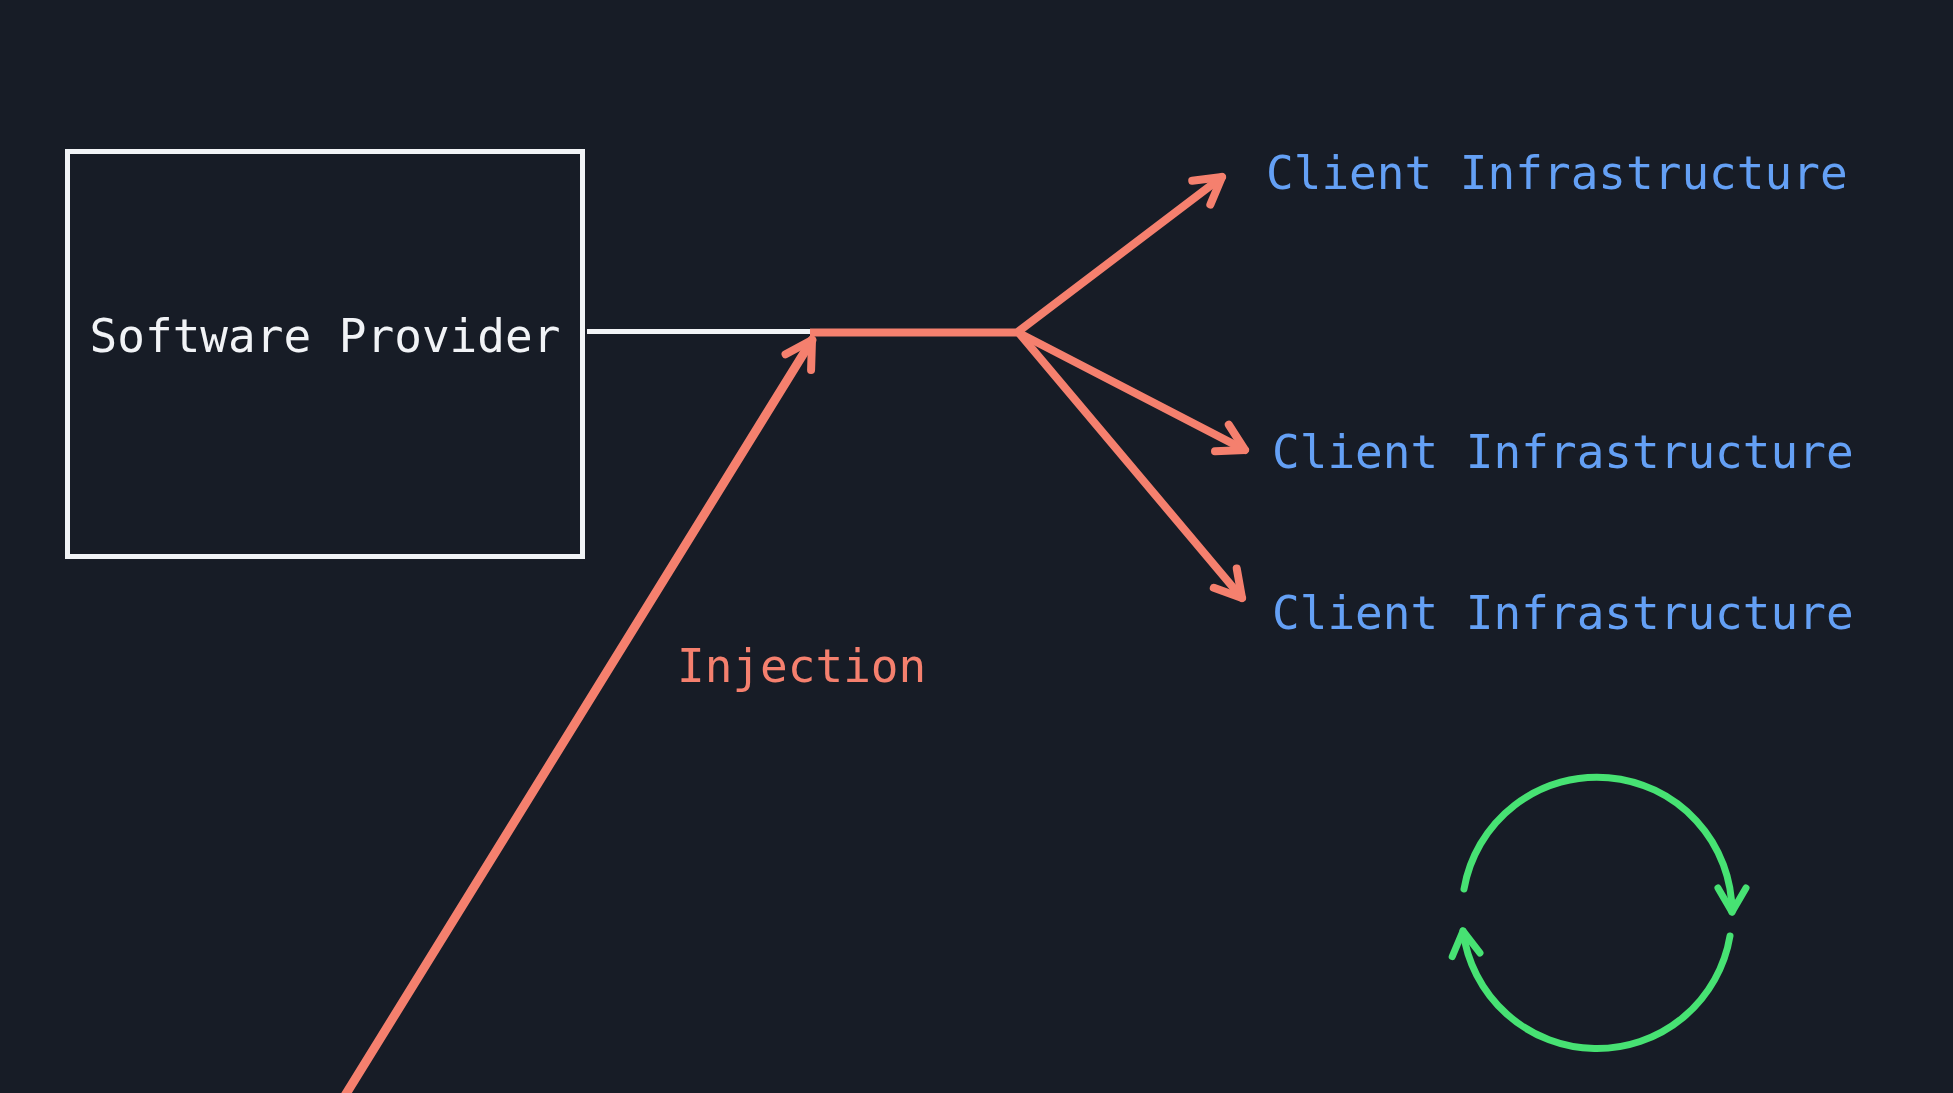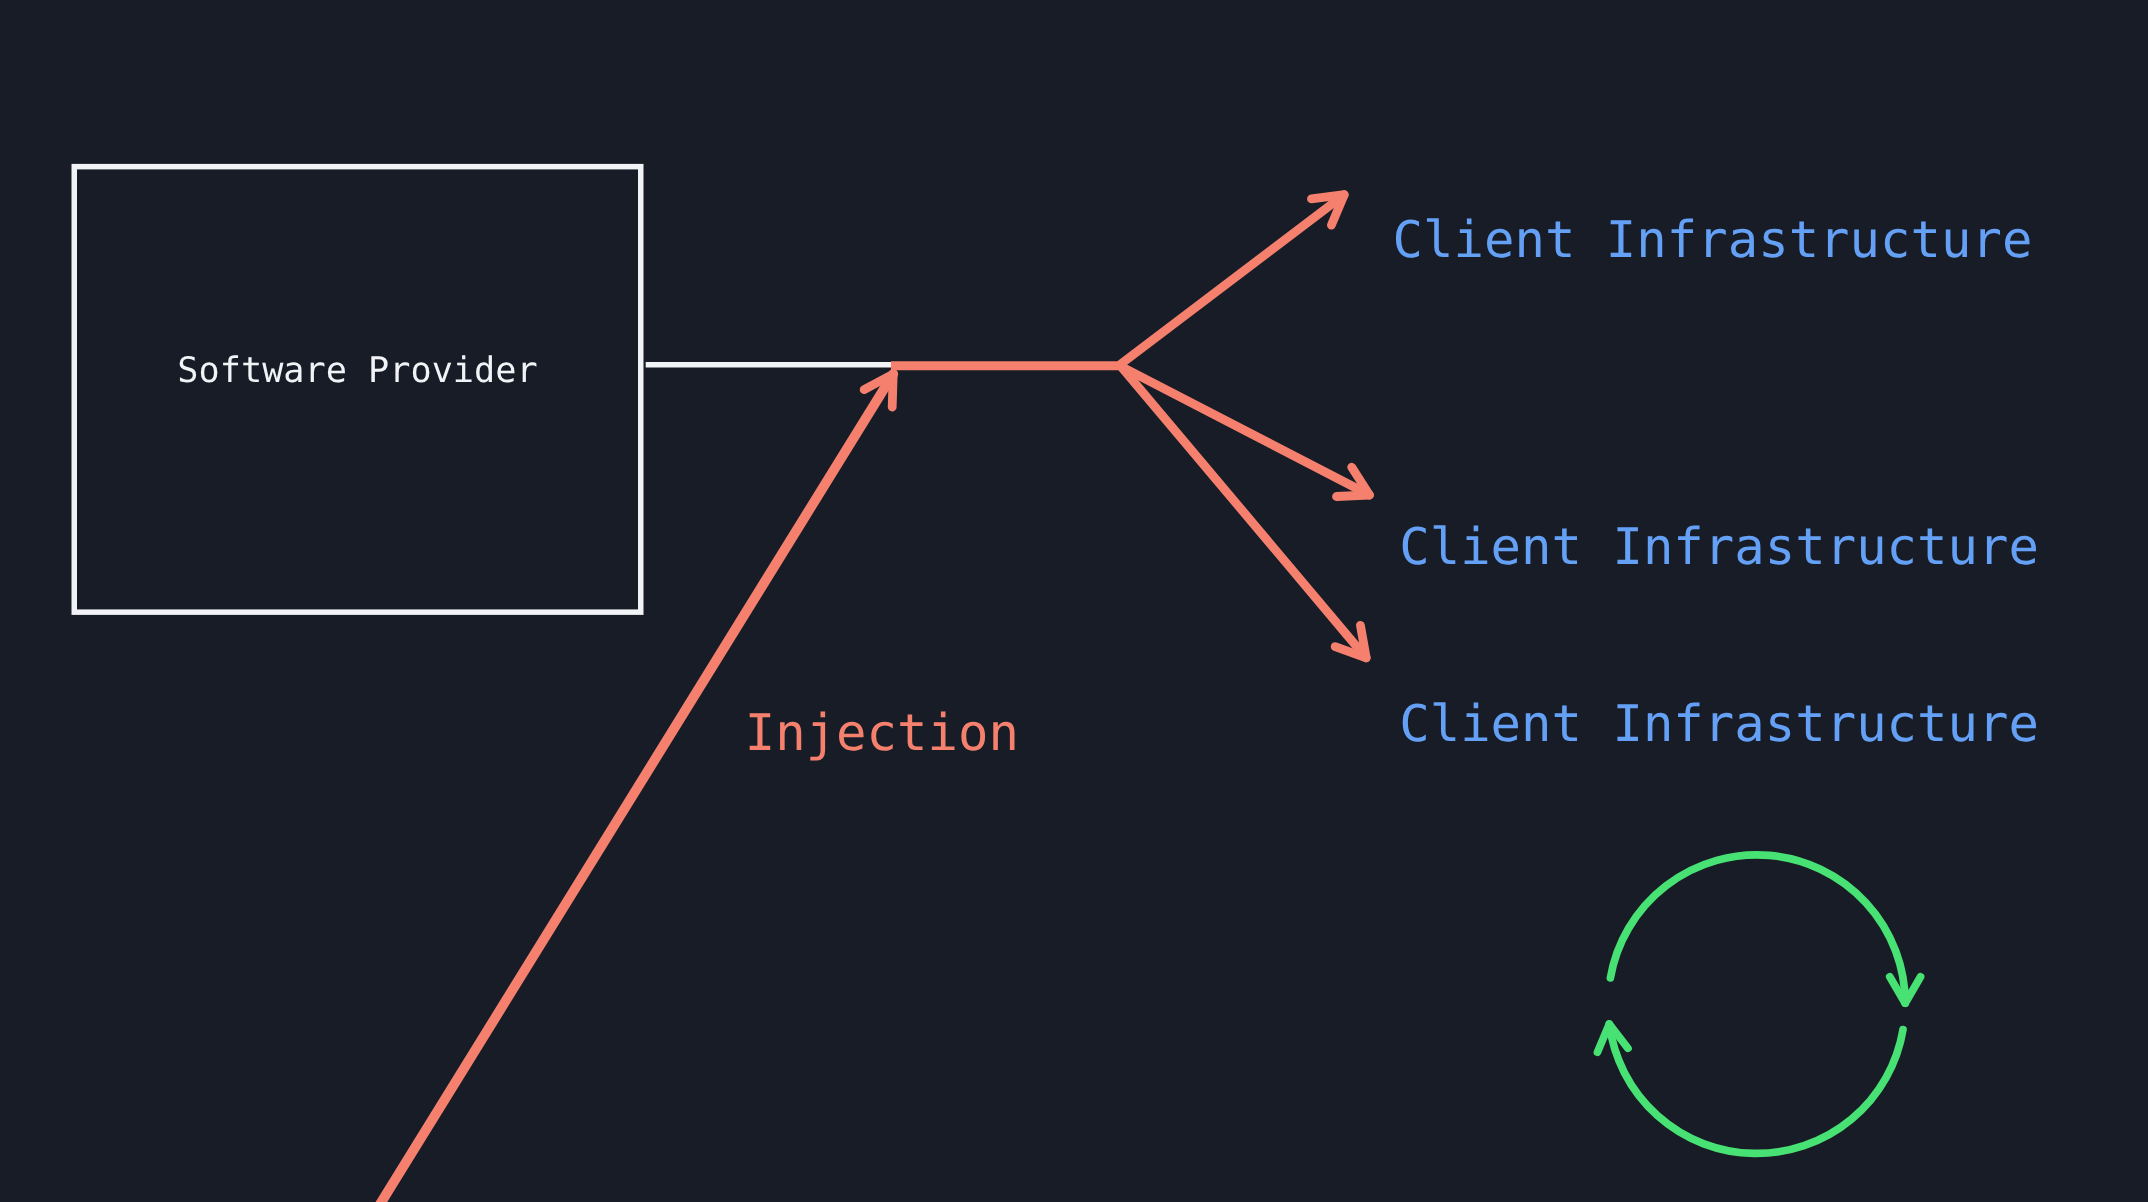--- a/index.html
+++ b/index.html
@@ -31,31 +31,31 @@
     width: 520px; height: 410px;
     box-sizing: border-box;
     border: 5px solid var(--stroke, #f1f3f6);
     display: flex;
     align-items: center;
     justify-content: center;
     padding-bottom: 36px;
   }
   .provider-box span {
     color: var(--stroke, #f1f3f6);
-    font-size: 32px;
+    font-size: 46px;
     line-height: 46px;
     white-space: nowrap;
   }
   .diagram-label {
     position: absolute;
     font-size: 46px;
     line-height: 46px;
     white-space: nowrap;
   }
-  .label-blue { color: var(--blue, #64a0f5); margin-top: 45px; }
+  .label-blue { color: var(--blue, #64a0f5); }
   .label-red  { color: var(--red, #f5806e); margin-top: 36px; }
   .client-1 { left: 1266px; top: 150px; }
   .client-2 { left: 1272px; top: 429px; }
   .client-3 { left: 1272px; top: 590px; }
   .injection-label { left: 677px; top: 607px; }
 </style>
 </head>
 <body>
 
 <div class="canvas">

